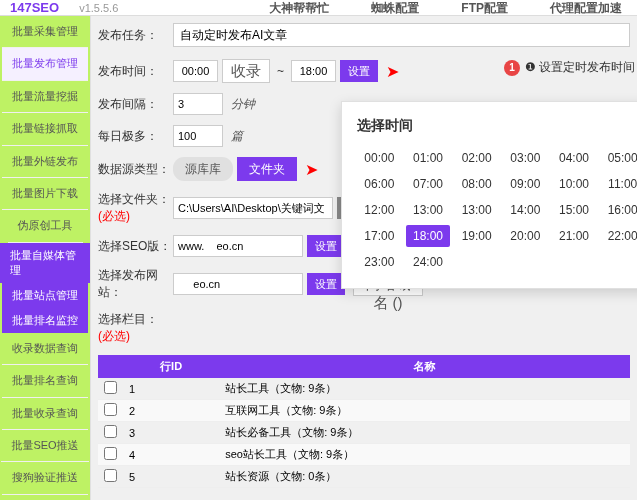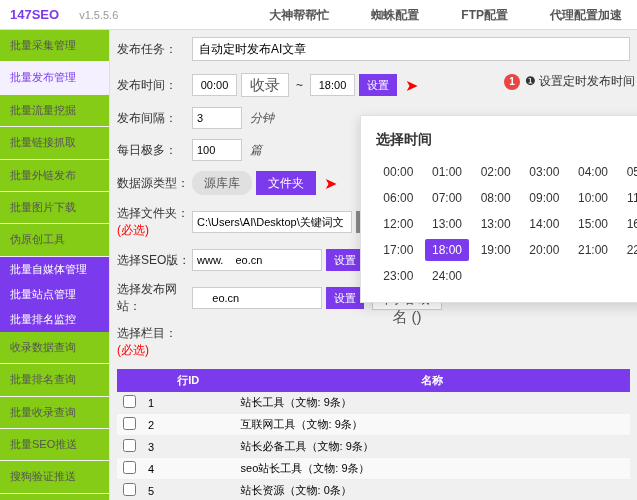--- a/index.html
+++ b/index.html
@@ -5,21 +5,21 @@
     * { box-sizing: border-box; margin: 0; padding: 0; font-family: 'Microsoft YaHei', Arial, sans-serif; font-size: 12px; }
     body { background: #f0f0f0; width: 637px; height: 500px; overflow: hidden; display: flex; flex-direction: column; }
 
     
     .top-nav {
       background: #fff;
       border-bottom: 1px solid #ddd;
       display: flex;
       align-items: center;
       padding: 0 10px;
-      height: 30px;
+      height: 16px;
       flex-shrink: 0;
     }
     .top-nav .brand {
       color: #7c3aed;
       font-weight: bold;
       font-size: 13px;
       margin-right: 20px;
     }
     .top-nav .version {
       color: #999;
@@ -41,27 +41,28 @@
 
     
     .main-layout {
       display: flex;
       flex: 1;
       overflow: hidden;
     }
 
     
     .sidebar {
-      width: 110px;
-      background: #84cc16;
+      width: 91px;
+      background: #bef264;
       border-right: 1px solid #e0e0e0;
       display: flex;
       flex-direction: column;
       overflow-y: auto;
       flex-shrink: 0;
+      align-items: center;
     }
     .sidebar-item {
       padding: 8px 10px;
       color: #555;
       cursor: pointer;
       border-bottom: 1px solid #f0f0f0;
       font-size: 11px;
       line-height: 1.4;
     }
     .sidebar-item.active { color: #7c3aed; background: #f5f0ff; }

